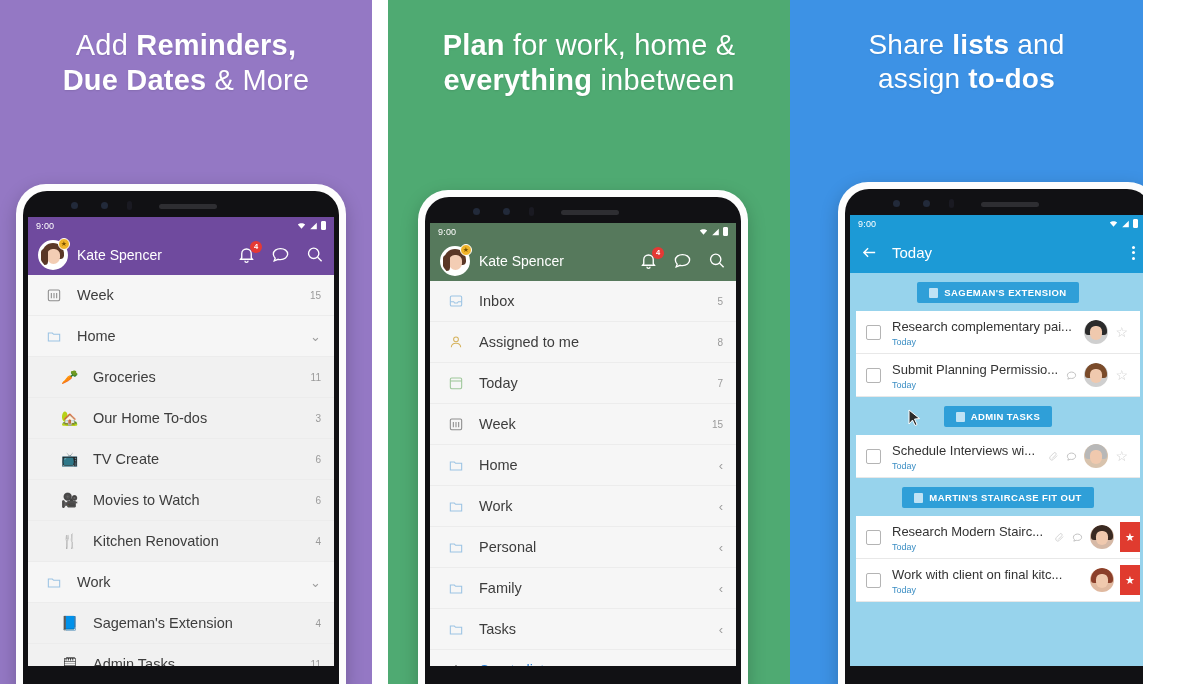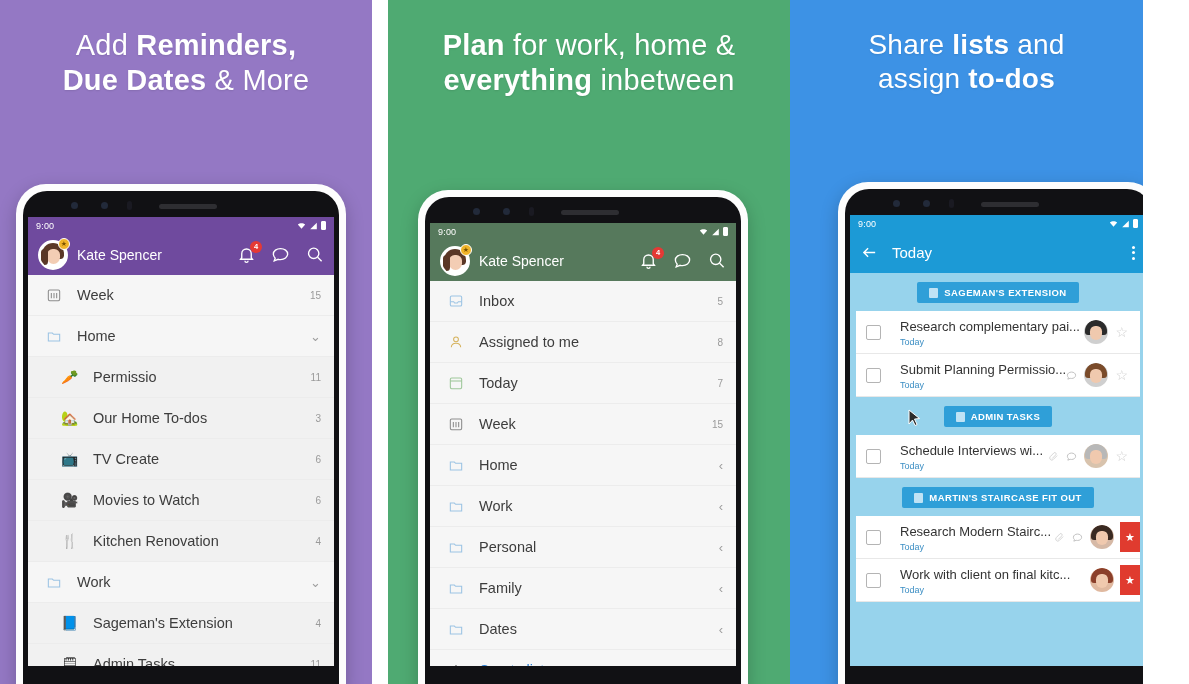--- a/index.html
+++ b/index.html
@@ -133,21 +133,21 @@
     background:#2f9fd8; color:#fff; font-size: 9.5px; font-weight:700; letter-spacing:.4px;
     padding: 5px 12px; border-radius: 2px; display:flex; align-items:center; gap:6px; white-space:nowrap;
   }
   .chip .chip-ic { width:9px; height:10px; background:#bfe3f5; border-radius:1px; display:block; }
   .task {
     background:#fff; margin: 0 6px; display:flex; align-items:center;
     padding: 6px 0 6px 10px; position: relative; min-height: 42px;
     border-bottom: 1px solid #e8e8e8;
   }
   .checkbox { width: 15px; height: 15px; border: 1.6px solid #b4b4b4; border-radius: 2px; flex:0 0 auto; }
-  .task-text { margin-left: 19px; flex: 1 1 auto; overflow: hidden; }
+  .task-text { margin-left: 11px; flex: 1 1 auto; overflow: hidden; }
   .task-title { font-size: 13px; color:#333; white-space:nowrap; overflow:hidden; }
   .task-sub { font-size: 9px; color:#3d8fc4; margin-top: 2px; }
   .task-meta { display:flex; align-items:center; gap: 7px; padding-right: 6px; }
   .meta-ic { color:#bdbdbd; }
   .meta-ic svg { width: 11px; height: 11px; display:block; }
   .task-avatar { width: 24px; height: 24px; border-radius: 50%; overflow:hidden; position:relative; flex:0 0 auto; }
   .ta-bg { position:absolute; inset:0; }
   .ta-hair { position:absolute; left:1px; top:0px; width:22px; height:15px; border-radius: 11px 11px 3px 3px; }
   .ta-face { position:absolute; left:6px; top:6px; width:12px; height:14px; border-radius: 6px 6px 7px 7px; background:#f0c9ae; }
   .star { color:#cfcfcf; font-size: 14px; line-height:1; padding-right: 6px;}
@@ -240,21 +240,21 @@
               <span class="ic">
                   <svg viewBox="0 0 24 24" fill="none" stroke="#9cc4e4" stroke-width="1.6">
                     <path d="M3.5 7.5h6l2 2h9v10h-17z"></path>
                   </svg>
                 </span>
               <span class="label">Home</span>
               <span class="chev">⌄</span>
             </div>
             <div class="row indent">
               <span class="ic emoji">🥕</span>
-              <span class="label">Permissio</span>
+              <span class="label">Groceries</span>
               <span class="count">11</span>
             </div>
             <div class="row indent">
               <span class="ic emoji">🏡</span>
               <span class="label">Our Home To-dos</span>
               <span class="count">3</span>
             </div>
             <div class="row indent">
               <span class="ic emoji">📺</span>
               <span class="label">TV Create</span>
@@ -431,21 +431,21 @@
                 </span>
               <span class="label">Family</span>
               <span class="chev">‹</span>
             </div>
             <div class="row">
               <span class="ic">
                   <svg viewBox="0 0 24 24" fill="none" stroke="#9cc4e4" stroke-width="1.6">
                     <path d="M3.5 7.5h6l2 2h9v10h-17z"></path>
                   </svg>
                 </span>
-              <span class="label">Dates</span>
+              <span class="label">Tasks</span>
               <span class="chev">‹</span>
             </div>
             <div class="row create">
               <span class="ic plus">+</span>
               <span class="label">Create list</span>
             </div>
           </div>
         </div>
       </div>
     </div>

